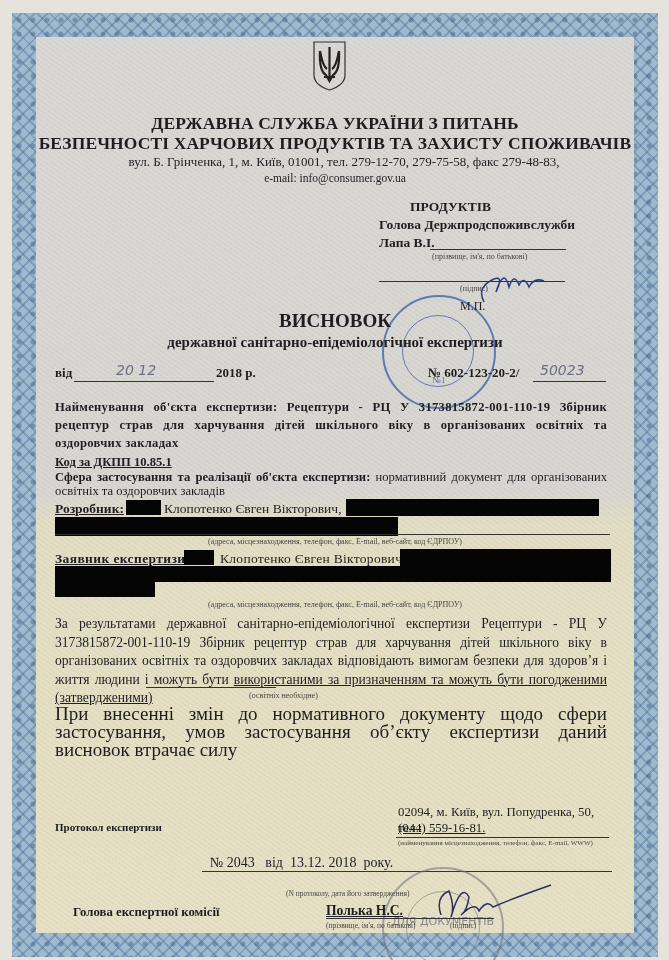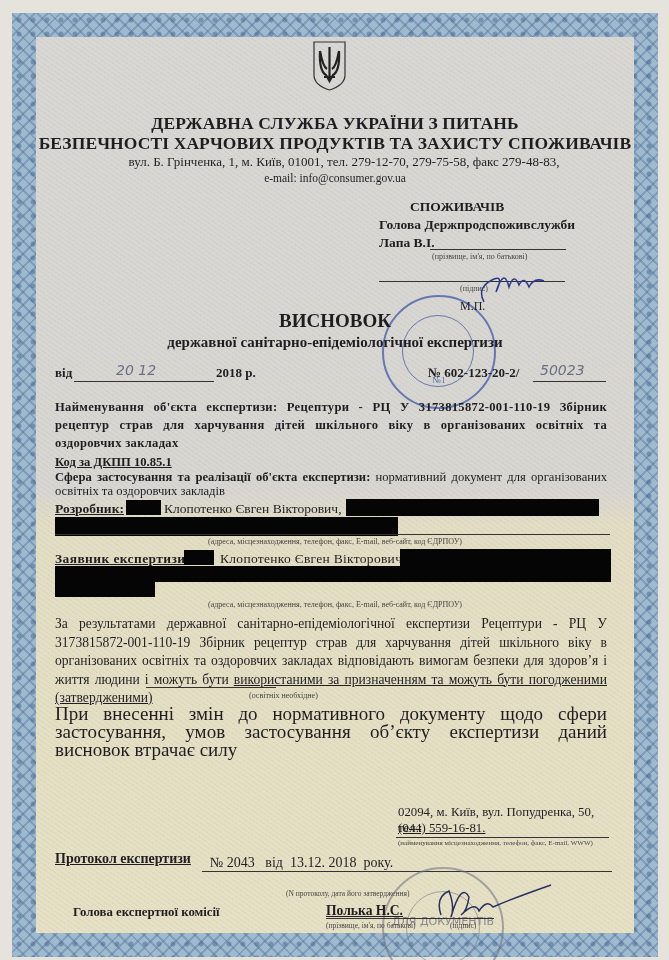--- a/index.html
+++ b/index.html
@@ -39,21 +39,21 @@
       <path d="M2 1 H33 V34 Q33 44 17.5 49 Q2 44 2 34 Z" fill="none" stroke="#333" stroke-width="1.2"></path>
       <path d="M17.5 6 L17.5 38 M8 10 Q7 30 14 34 L17.5 40 L21 34 Q28 30 27 10 M8 10 Q11 26 15 28 M27 10 Q24 26 20 28 M12 36 H23" fill="none" stroke="#222" stroke-width="2.2"></path>
     </svg>
   </div>
 
   <div class="abs hdr c" style="top:76px;">ДЕРЖАВНА СЛУЖБА УКРАЇНИ З ПИТАНЬ</div>
   <div class="abs hdr c" style="top:96px;">БЕЗПЕЧНОСТІ ХАРЧОВИХ ПРОДУКТІВ ТА ЗАХИСТУ СПОЖИВАЧІВ</div>
   <div class="abs addr c" style="top:117px;padding-left:9px;">вул. Б. Грінченка, 1, м. Київ, 01001, тел. 279-12-70, 279-75-58, факс 279-48-83,</div>
   <div class="abs addr c" style="top:135px;font-size:11.5px;">e-mail: info@consumer.gov.ua</div>
 
-  <div class="abs b" style="left:374px;top:162px;font-size:13.5px;">СПОЖИВАЧІВ</div>
+  <div class="abs b" style="left:374px;top:162px;font-size:13.5px;">ПРОДУКТІВ</div>
   <div class="abs b" style="left:343px;top:180px;font-size:13.5px;">Голова Держпродспоживслужби</div>
   <div class="abs b" style="left:343px;top:198px;font-size:13.5px;">Лапа В.І.</div>
   <div class="ln" style="left:394px;top:212px;width:136px;"></div>
   <div class="abs sm" style="left:396px;top:215px;">(прізвище, ім'я, по батькові)</div>
   <div class="ln" style="left:343px;top:244px;width:186px;"></div>
   <div class="abs sm" style="left:424px;top:247px;">(підпис)</div>
   <div class="abs" style="left:438px;top:220px;">
     <svg width="80" height="50" viewBox="0 0 80 50">
           <path d="M10 45 Q2 30 20 22 Q30 18 22 35 Q30 10 35 30 Q40 15 45 28 Q50 18 55 30 Q60 20 70 24" fill="none" stroke="#2a3a8a" stroke-width="1.5"></path>
         </svg>
@@ -107,21 +107,21 @@
   <div class="ln" style="left:110px;top:650px;width:130px;"></div>
   <div class="abs sm" style="left:213px;top:654px;">(освітніх необхідне)</div>
 
   <div class="abs txt" style="left:19px;top:668px;width:552px;font-size:19px;line-height:18px;">При внесенні змін до нормативного документу щодо сфери застосування, умов застосування об’єкту експертизи даний висновок втрачає силу</div>
 
   <div class="abs" style="left:362px;top:767px;width:220px;font-size:12.8px;line-height:16px;">02094, м. Київ, вул. Попудренка, 50, тел.:</div>
   <div class="abs u" style="left:362px;top:784px;font-size:12.8px;">(044) 559-16-81.</div>
   <div class="ln" style="left:360px;top:800px;width:213px;"></div>
   <div class="abs sm" style="left:362px;top:802px;font-size:7px;">(найменування місцезнаходження, телефон, факс, E-mail, WWW)</div>
 
-  <div class="abs b" style="left:19px;top:814px;font-size:14px;text-decoration:underline;">Протокол експертизи</div>
+  <div class="abs b" style="left:19px;top:784px;font-size:11px;">Протокол експертизи</div>
   <div class="abs" style="left:174px;top:818px;font-size:14px;white-space:pre;">№ 2043   від  13.12. 2018  року.</div>
   <div class="ln" style="left:166px;top:834px;width:410px;"></div>
   <div class="abs sm" style="left:250px;top:837px;font-size:7.5px;margin-top:15px;">(N протоколу, дата його затвердження)</div>
 
   <div class="stamp2" style="left:346px;top:830px;width:118px;height:118px;">
     <div class="stamp2" style="left:22px;top:22px;width:72px;height:72px;border-width:1px;"></div>
     <div class="abs c" style="left:0;top:46px;width:118px;font-size:11px;color:rgba(100,100,120,.7);font-family:'DejaVu Sans',sans-serif;">ДЛЯ ДОКУМЕНТІВ</div>
   </div>
   <div class="abs" style="left:395px;top:840px;">
     <svg width="140" height="50" viewBox="0 0 140 50">

